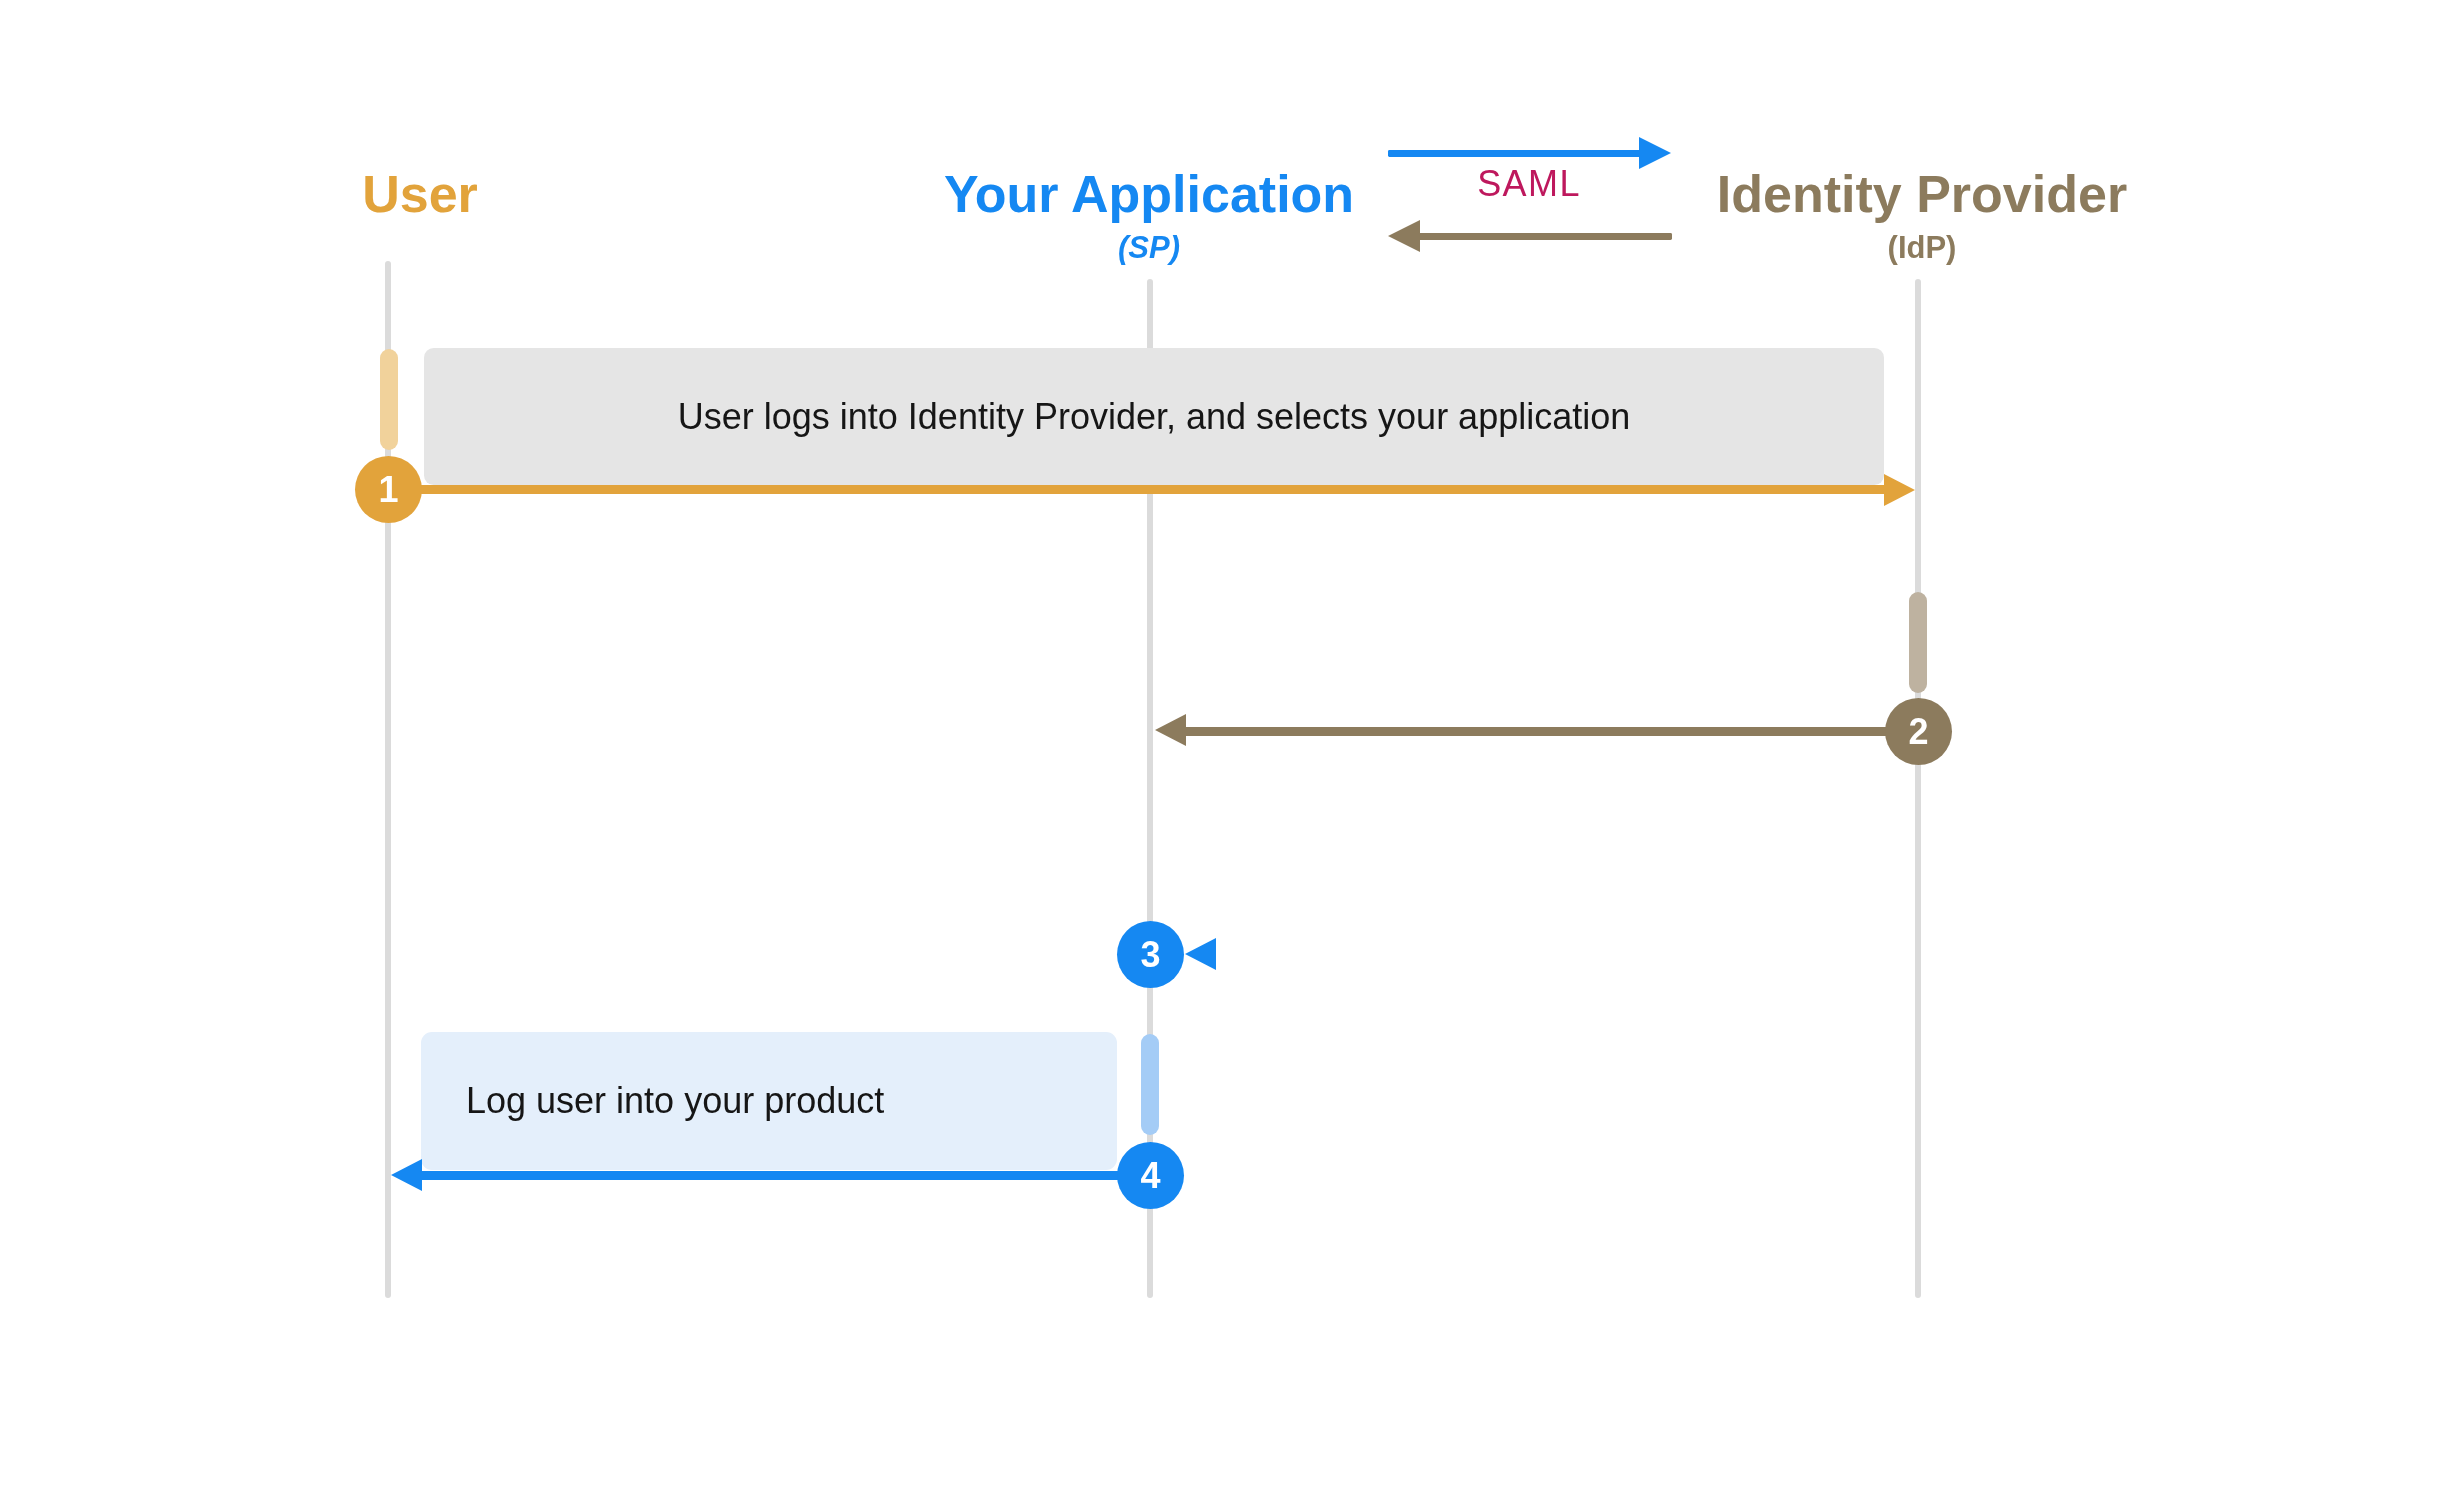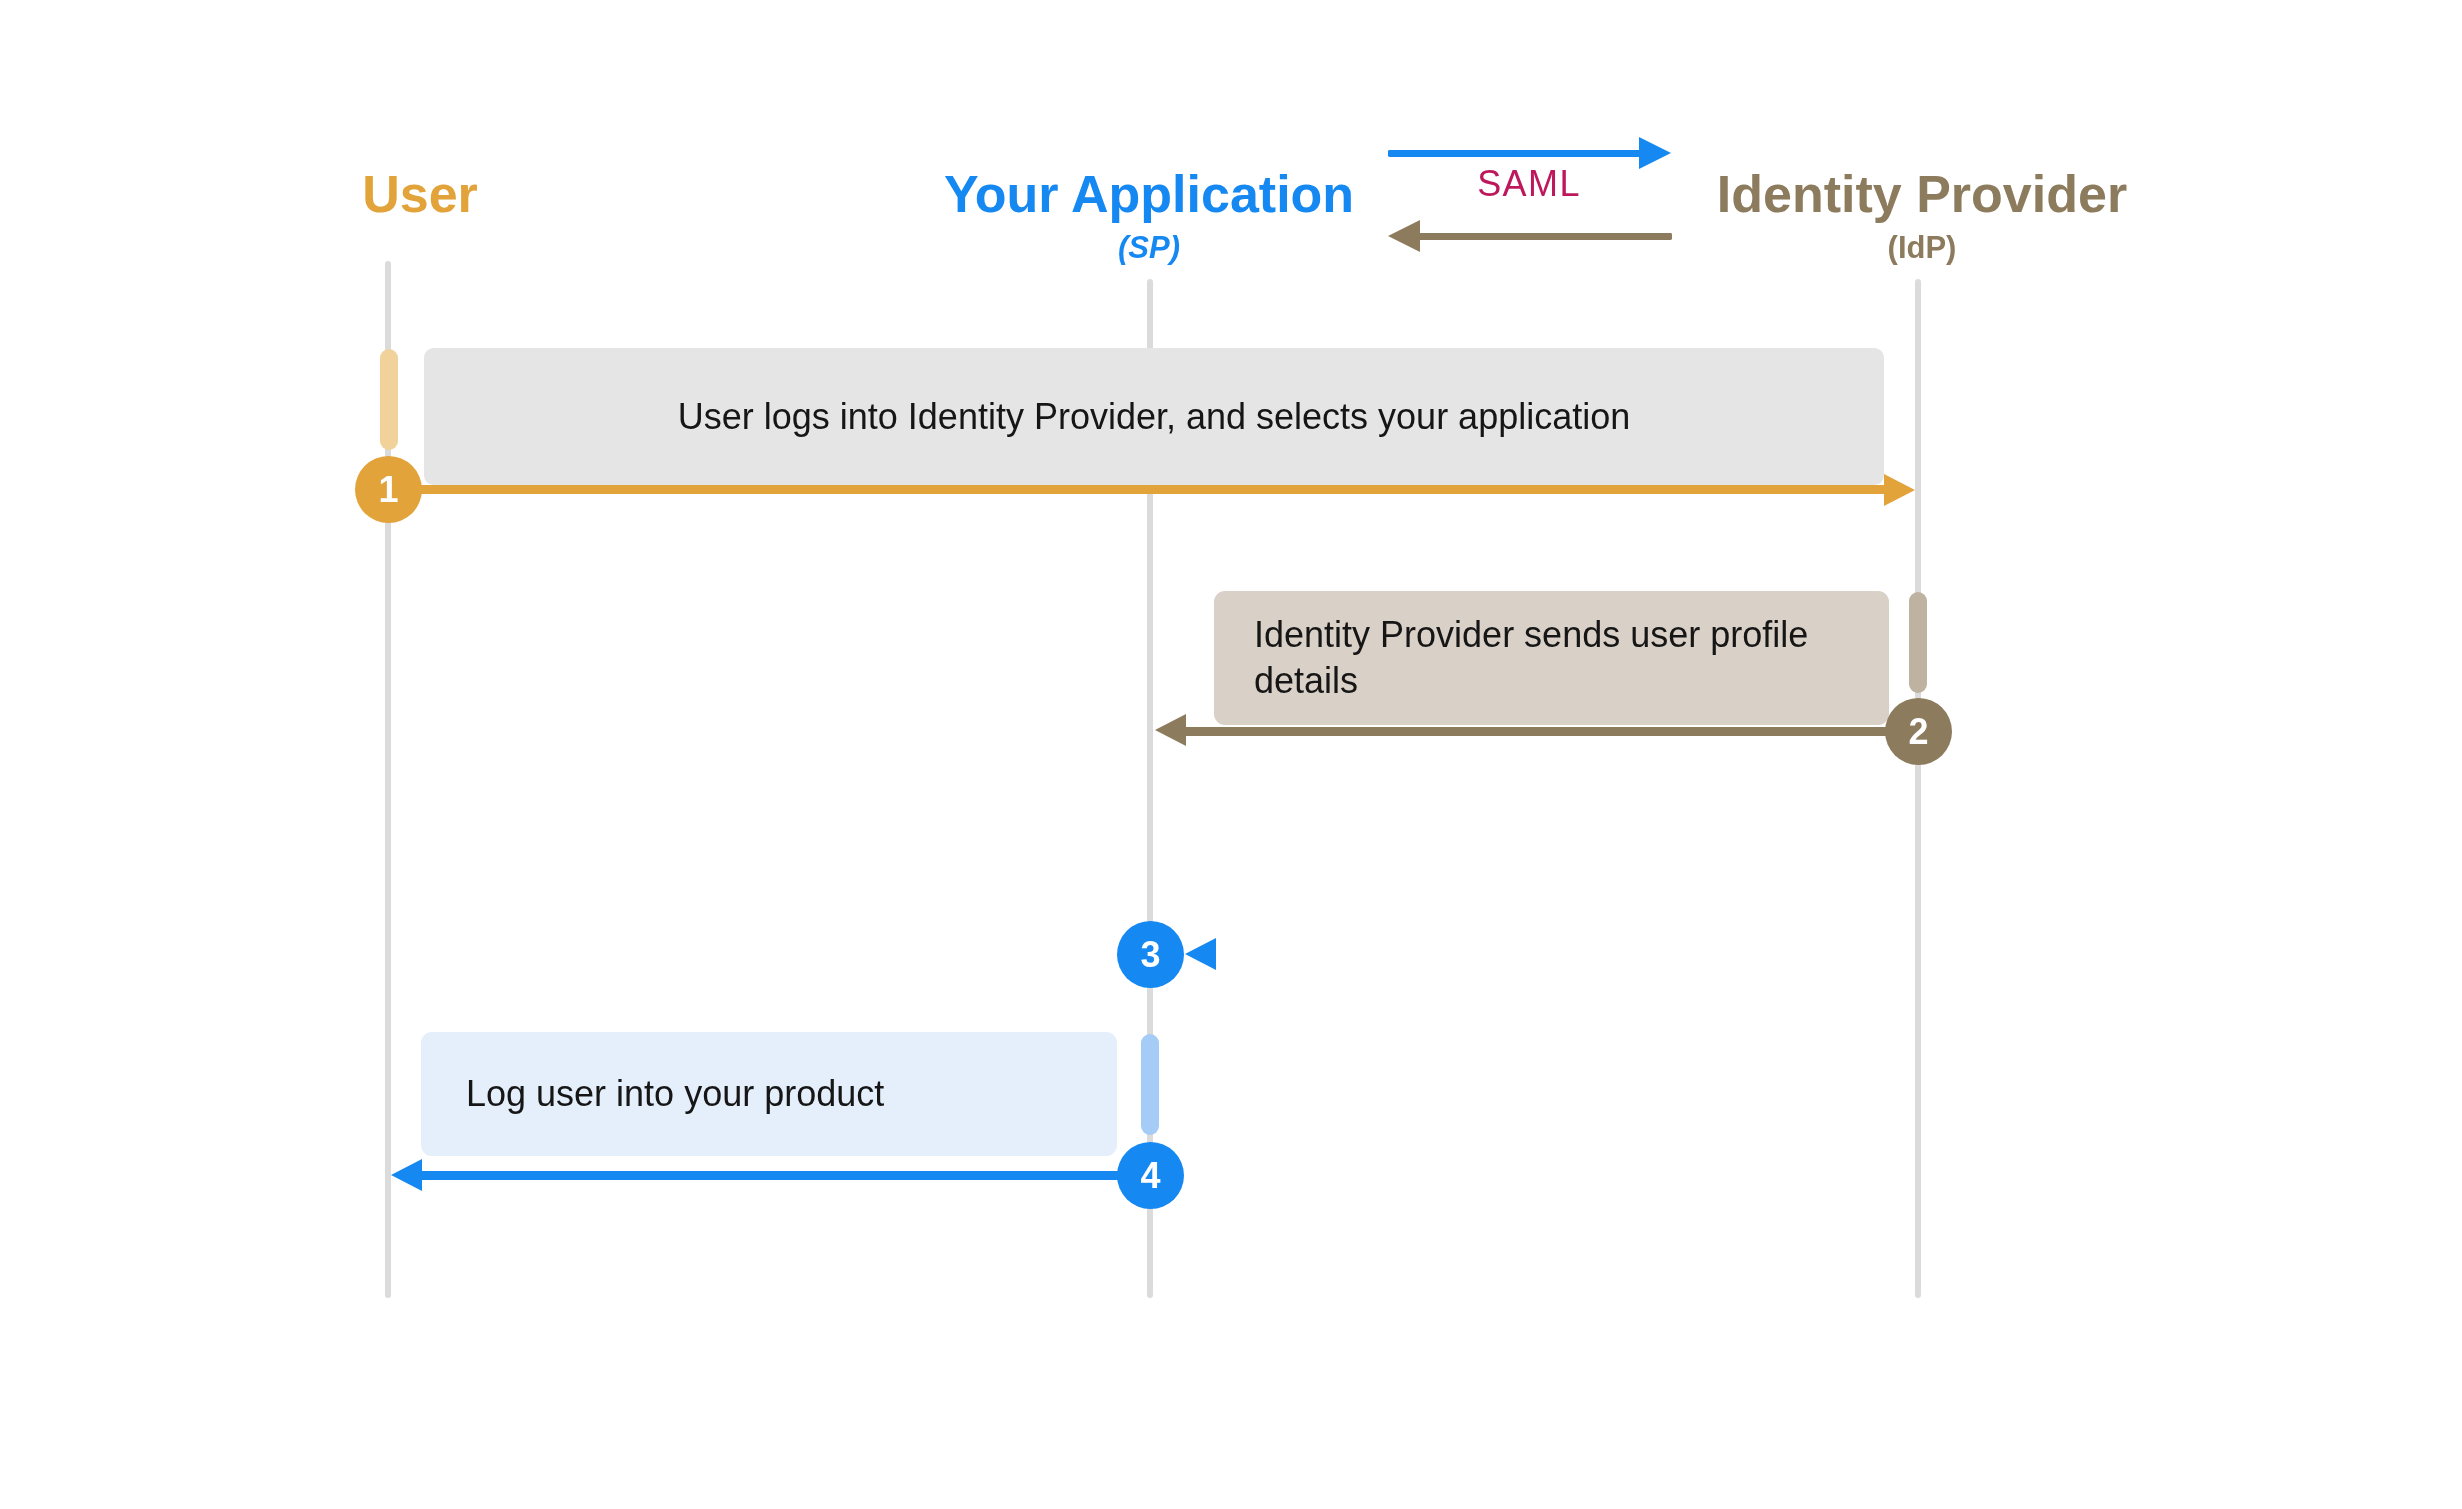--- a/index.html
+++ b/index.html
@@ -137,33 +137,30 @@
 
   <div class="msg-box msg-center" style="left:424px; top:348px; width:1460px; height:137px; background:#e5e5e5; border-radius:9.7px; padding:0 21px; box-sizing:border-box;">
     <span>User logs into Identity Provider, and selects your application</span>
   </div>
   <div class="arrow-line" style="left:404px; top:485px; width:1480px; background:#E2A33B;"></div>
   <div class="head" style="left:1884px; top:474px; border-left:31px solid #E2A33B;"></div>
   <div class="badge" style="left:355px; top:456px; background:#E2A33B;">1</div>
 
   <div class="activation" style="left:1909px; top:592px; height:101px; background:#BEB2A0;"></div>
 
-  <div class="msg-box" style="left:1214px; top:591px; width:675px; height:134px; background:#D9D0C7; border-radius:11px; padding:0 28px 0 40px; box-sizing:border-box;">
-    <span>Identity Provider sends user profile details</span>
-  </div>
   <div class="head" style="left:1155px; top:714px; border-right:31px solid #8C7B5D;"></div>
   <div class="arrow-line" style="left:1184px; top:727px; width:717px; background:#8C7B5D;"></div>
   <div class="badge" style="left:1885px; top:698px; background:#8C7B5D;">2</div>
 
   <div class="head" style="left:1185px; top:938px; border-right:31px solid #1588F2;"></div>
   <div class="badge" style="left:1117px; top:921px; background:#1588F2;">3</div>
 
   <div class="activation" style="left:1141px; top:1034px; height:101px; background:#A4CCF6;"></div>
 
-  <div class="msg-box" style="left:421px; top:1032px; width:696px; height:124px; background:#E4EFFB; border-radius:11px; padding:0 28px 0 45px; box-sizing:border-box;">
+  <div class="msg-box" style="left:421px; top:1032px; width:696px; height:138px; background:#E4EFFB; border-radius:11px; padding:0 28px 0 45px; box-sizing:border-box;">
     <span>Log user into your product</span>
   </div>
   <div class="head" style="left:391px; top:1159px; border-right:31px solid #1588F2;"></div>
   <div class="arrow-line" style="left:419px; top:1171px; width:730px; background:#1588F2;"></div>
   <div class="badge" style="left:1117px; top:1142px; background:#1588F2;">4</div>
 
 </div>
 
 
 </body></html>

